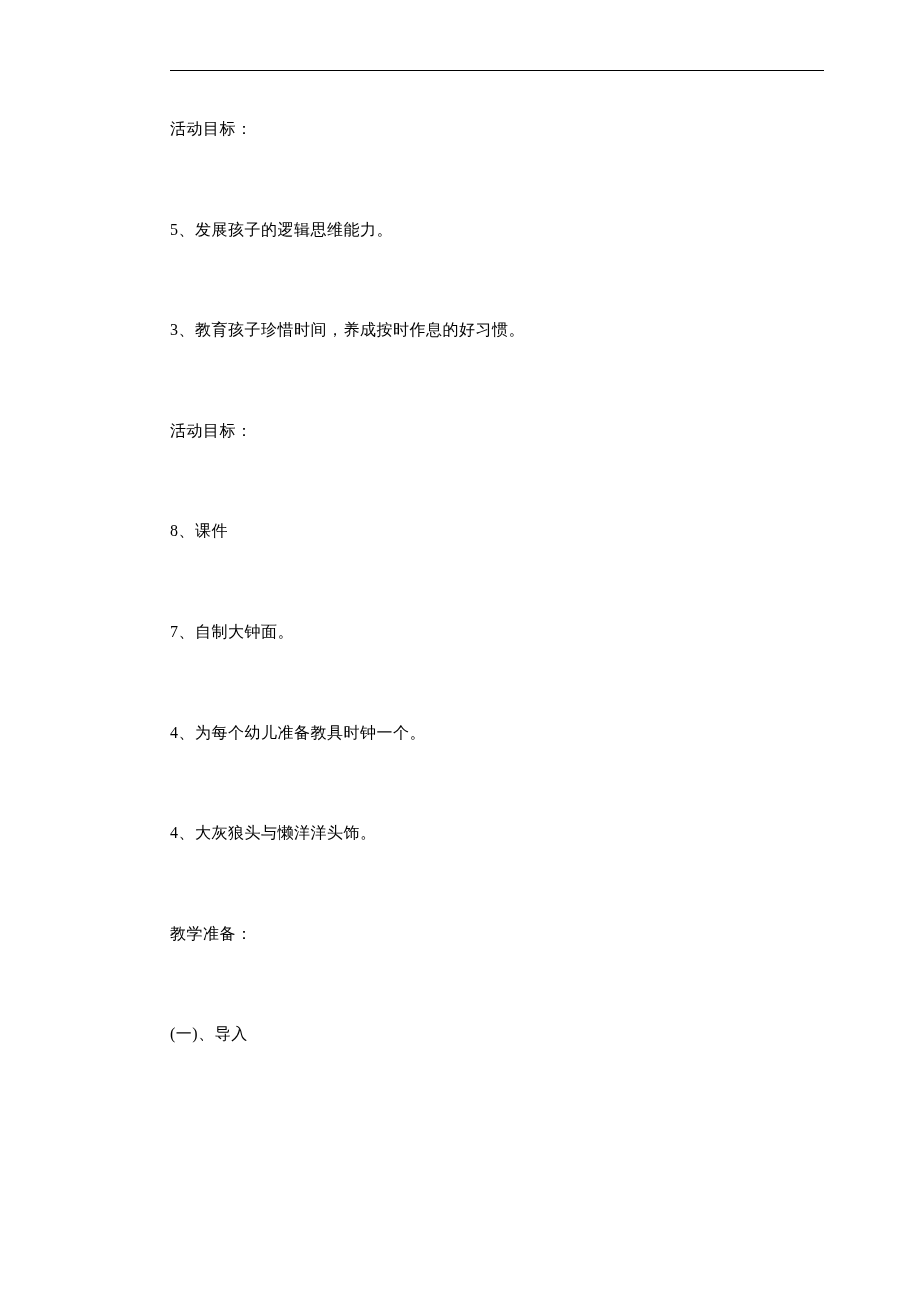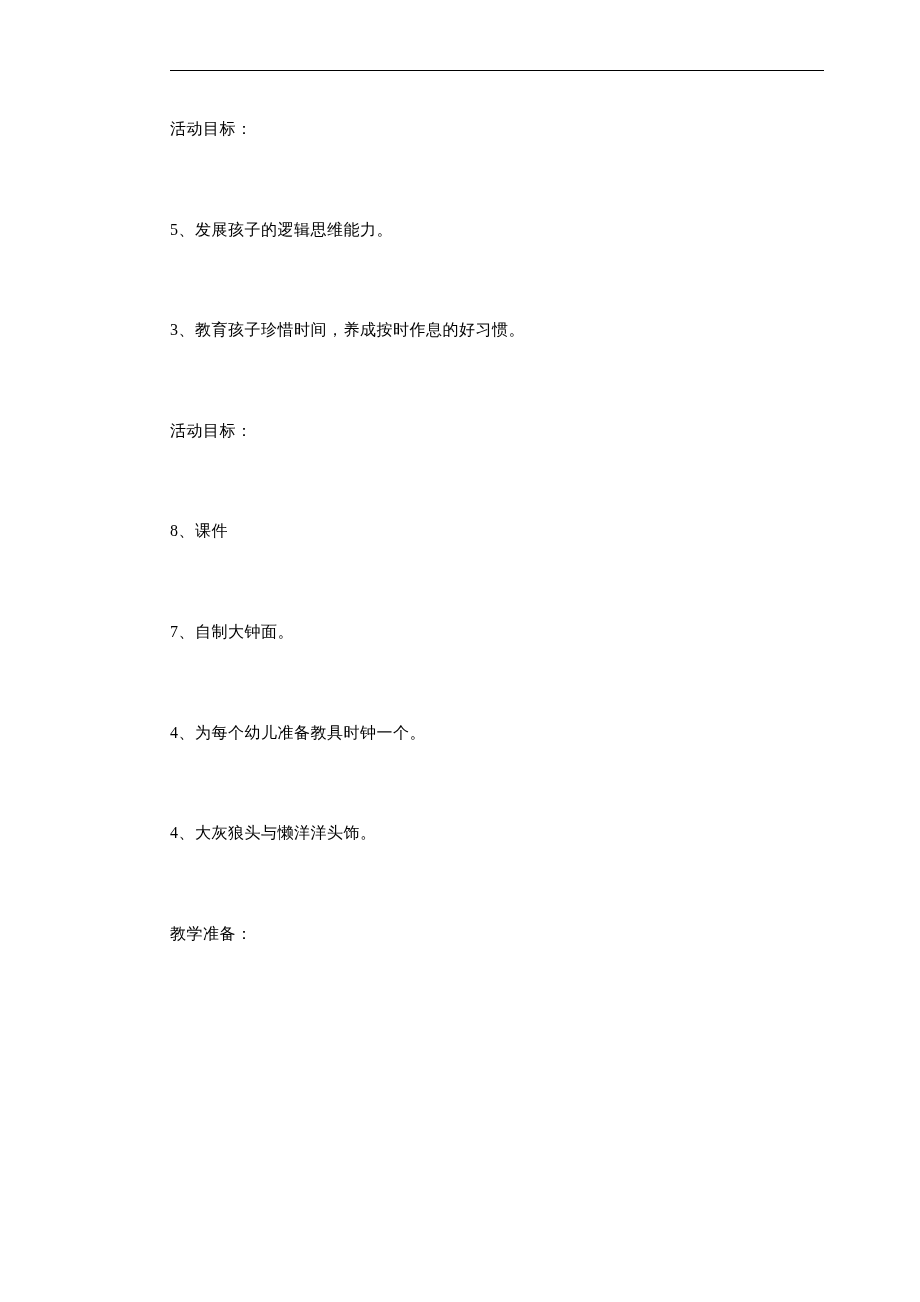--- a/index.html
+++ b/index.html
@@ -41,13 +41,14 @@
   <div class="content-line">5、发展孩子的逻辑思维能力。</div>
   <div class="content-line">3、教育孩子珍惜时间，养成按时作息的好习惯。</div>
 
   <div class="content-line">活动目标：</div>
   <div class="content-line">8、课件</div>
   <div class="content-line">7、自制大钟面。</div>
   <div class="content-line">4、为每个幼儿准备教具时钟一个。</div>
   <div class="content-line">4、大灰狼头与懒洋洋头饰。</div>
 
   <div class="content-line">教学准备：</div>
+  <div class="content-line">(一)、导入</div>
 </div>
 
 </body></html>

